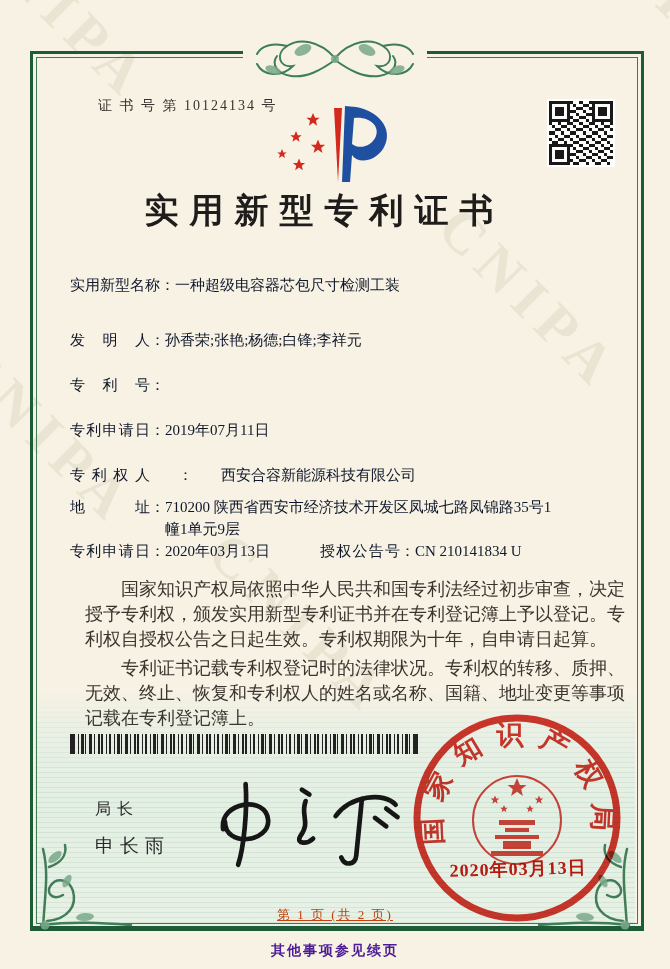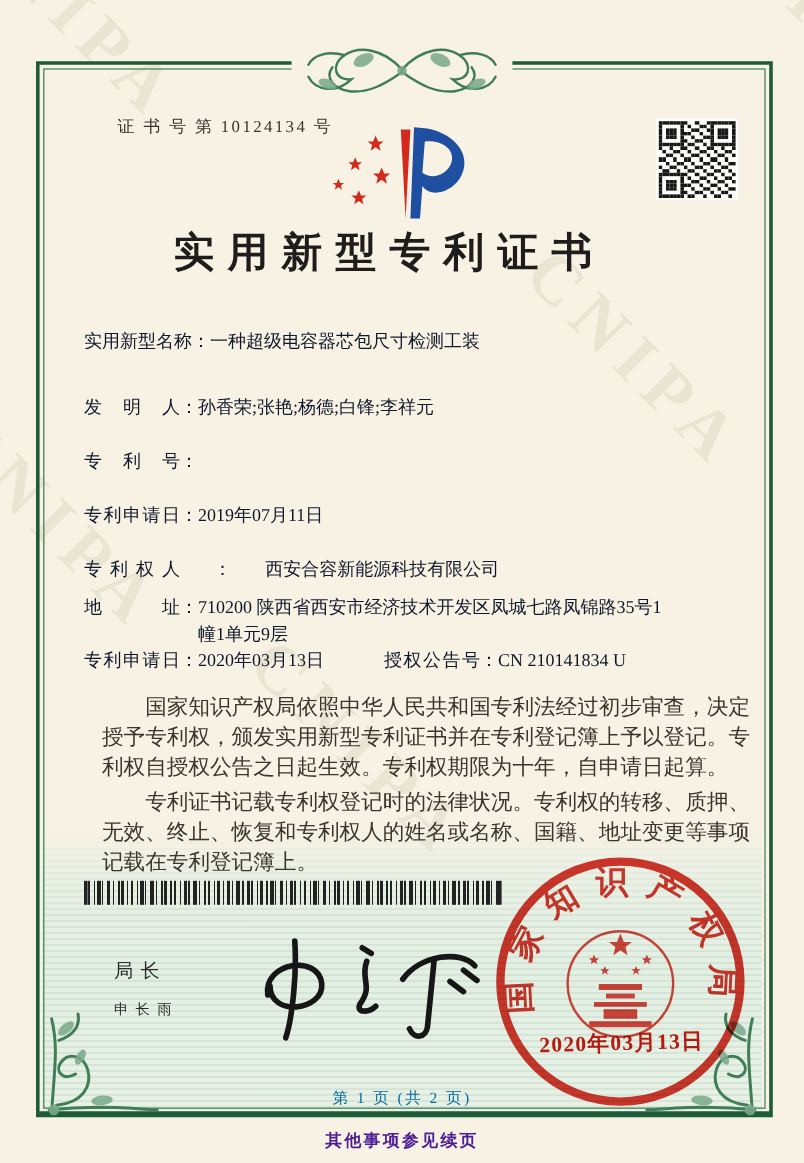--- a/index.html
+++ b/index.html
@@ -78,31 +78,31 @@
       #222 8px 11px, rgba(0,0,0,0) 11px 12px,
       #222 12px 13px, rgba(0,0,0,0) 13px 16px,
       #222 16px 19px, rgba(0,0,0,0) 19px 21px,
       #222 21px 22px, rgba(0,0,0,0) 22px 25px,
       #222 25px 27px, rgba(0,0,0,0) 27px 28px,
       #222 28px 30px, rgba(0,0,0,0) 30px 33px,
       #222 33px 34px, rgba(0,0,0,0) 34px 36px);
   }
   
   .sig-title{left:95px;top:799px;z-index:4;font-size:16px;letter-spacing:6px;color:#2b2b2b;}
-  .sig-name{left:95px;top:833px;z-index:4;font-size:12px;letter-spacing:6px;color:#2b2b2b;}
+  .sig-name{left:95px;top:833px;z-index:4;font-size:19px;letter-spacing:6px;color:#2b2b2b;}
   .sig-scribble{left:195px;top:772px;width:225px;height:105px;z-index:4;}
   
   .seal{left:407px;top:708px;width:220px;height:220px;z-index:5;opacity:.93;mix-blend-mode:multiply;}
   .seal-date{
     left:408px;top:857px;width:220px;z-index:6;text-align:center;
     font-size:18px;font-weight:bold;color:#ce1b10;letter-spacing:1px;
     transform:rotate(-1.5deg);mix-blend-mode:multiply;
   }
   
-  .page-indicator{left:0;top:906px;width:670px;z-index:4;text-align:center;font-size:13px;color:#0369a1;letter-spacing:2px;}
+  .page-indicator{left:0;top:906px;width:670px;z-index:4;text-align:center;font-size:13px;color:#c2410c;letter-spacing:2px;text-decoration:underline;}
   .footer-note{left:0;top:942px;width:670px;z-index:4;text-align:center;font-size:14px;font-weight:bold;color:#4c1d95;letter-spacing:2px;}
   
   .ornament-top{left:215px;top:30px;width:240px;height:62px;z-index:4;}
   .corner-bl{left:33px;top:833px;width:100px;height:100px;z-index:3;}
   .corner-br{left:537px;top:833px;width:100px;height:100px;z-index:3;transform:scaleX(-1);}
 </style>
 </head>
 <body>
 
 <div class="wm" style="left:-55px;top:-25px;">CNIPA</div>

